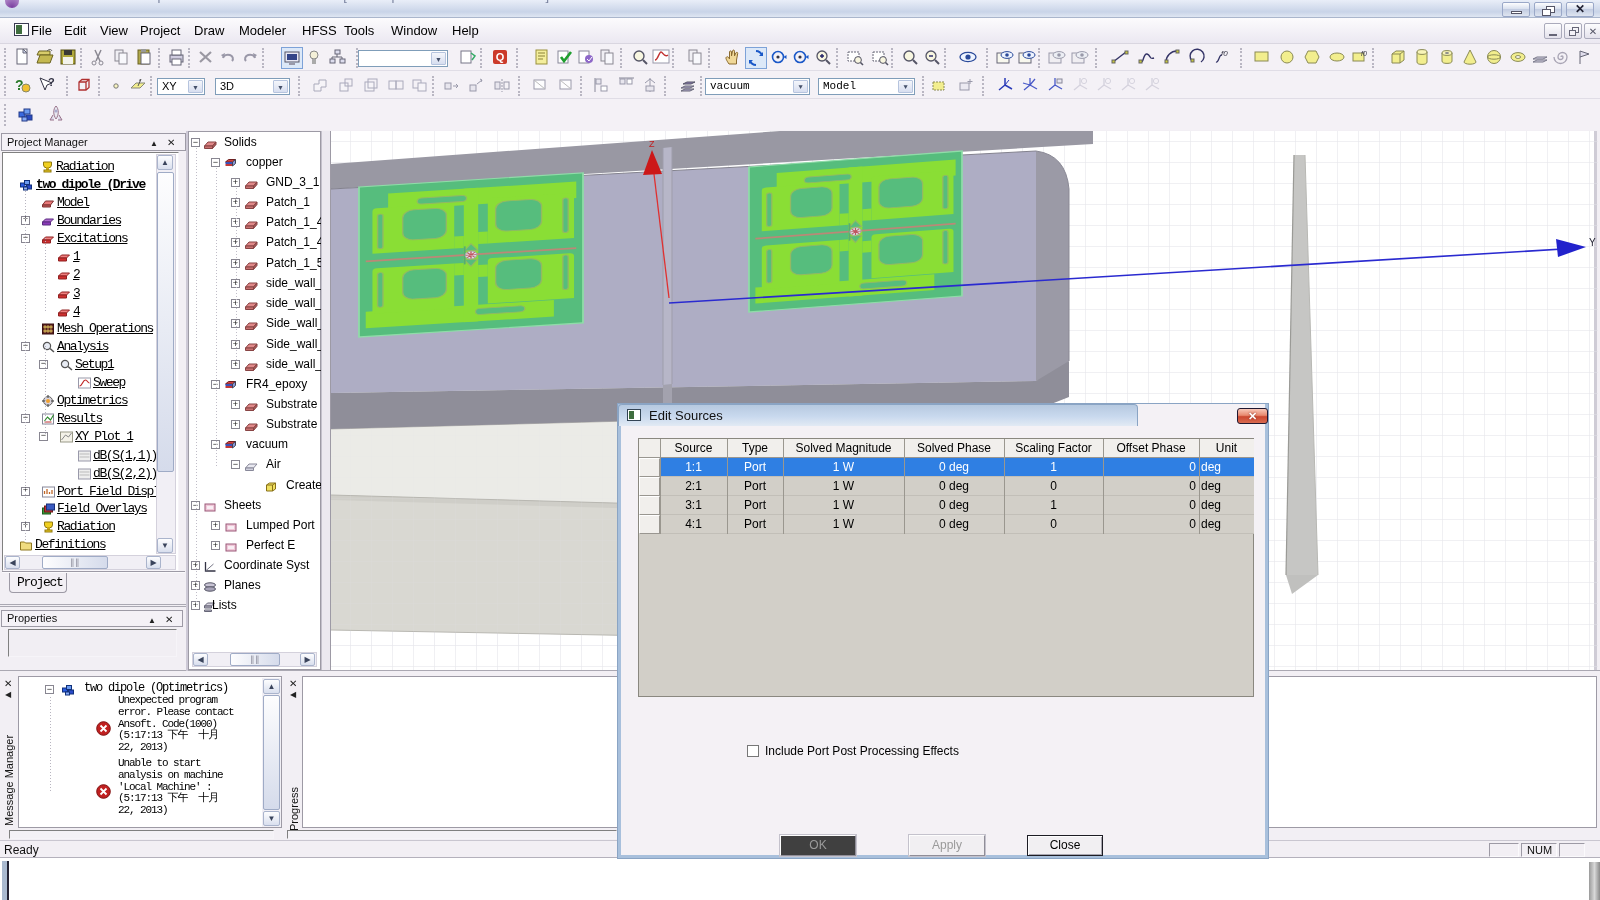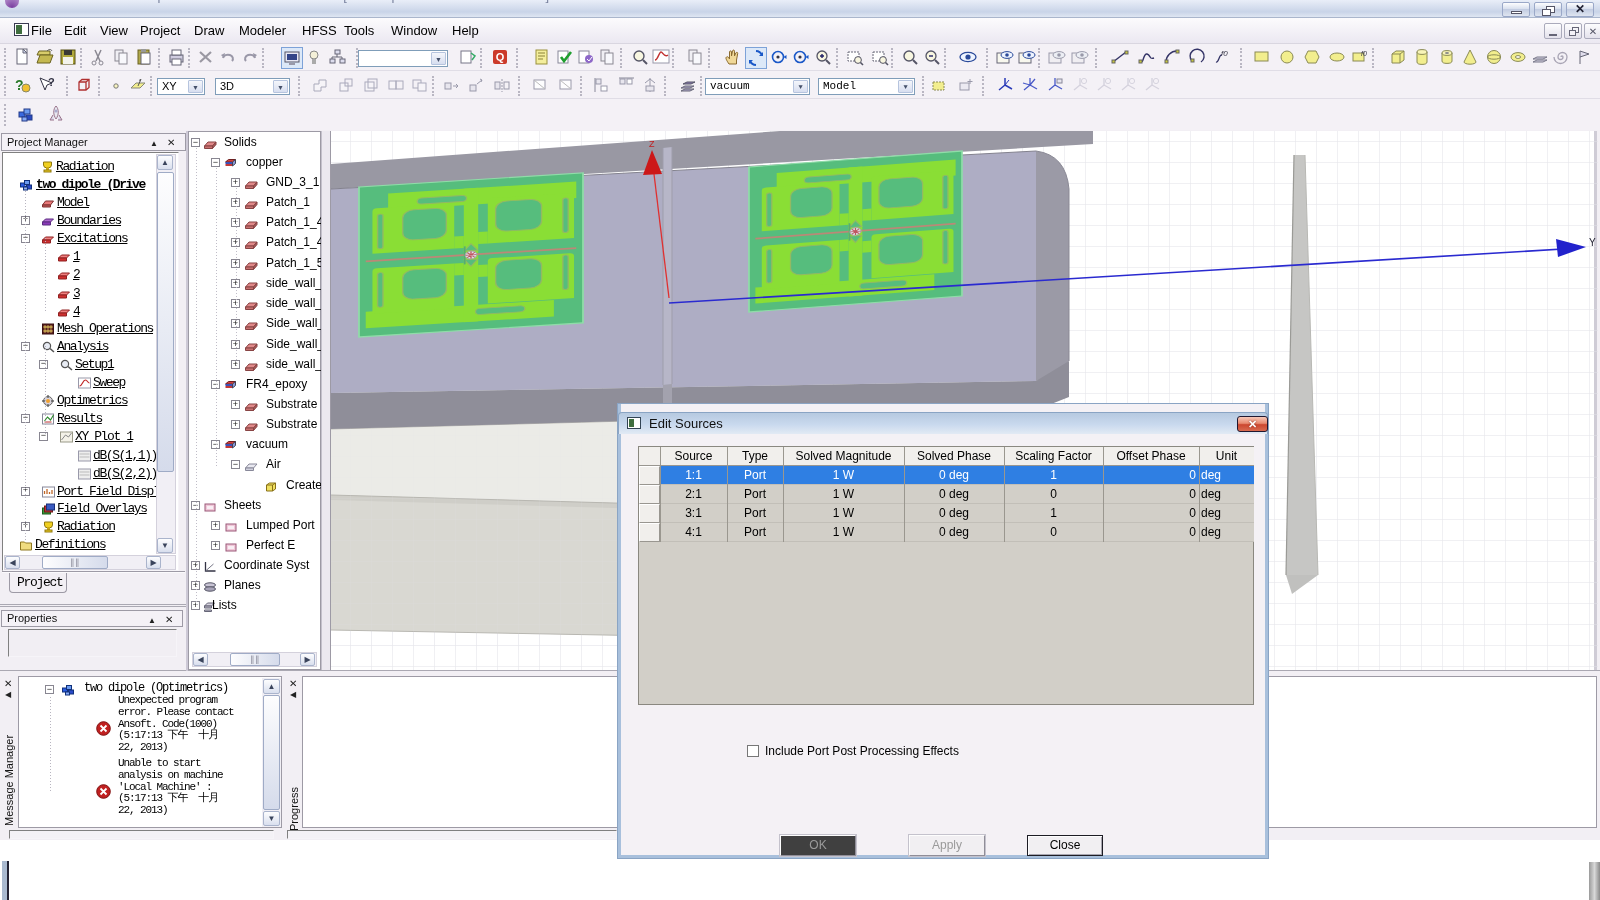--- a/index.html
+++ b/index.html
@@ -911,32 +911,38 @@
 <div class="hthumb" style="left:244px;top:18px;width:17px;height:115px;"></div>
 </div>
 <div class="sunk" style="left:9px;top:830px;width:265px;height:9px;background:#f4f2f6;"></div>
 <div class="abs" style="left:287px;top:676px;width:14px;height:162px;background:#f2eff4;">
       <div class="abs" style="left:2px;top:2px;font-size:10px;color:#222;">✕</div>
       <div class="abs" style="left:3px;top:14px;font-size:8px;color:#222;">◀</div>
       <div class="abs" style="left:1px;top:155px;font-size:11px;color:#111;white-space:nowrap;transform:rotate(-90deg);transform-origin:0 0;">Progress</div>
     </div>
 <div class="abs" style="left:302px;top:676px;width:1295px;height:152px;background:#fff;border:1px solid #9d9aa5;"></div>
 <div class="sunk" style="left:287px;top:830px;width:330px;height:9px;background:#f4f2f6;"></div>
+<div class="abs" style="left:0;top:840px;width:1600px;height:18px;background:#f2eff4;border-top:1px solid #c9c6d0;border-bottom:1px solid #b4b1bc;font-size:12px;color:#111;">
+      <div class="abs" style="left:4px;top:2px;">Ready</div>
+      <div class="abs" style="left:1489px;top:2px;width:30px;height:14px;background:#f2eff4;border:1px solid;border-color:#9d9aa5 #fbfafc #fbfafc #9d9aa5;"></div>
+      <div class="abs" style="left:1521px;top:2px;width:36px;height:14px;background:#f2eff4;border:1px solid;border-color:#9d9aa5 #fbfafc #fbfafc #9d9aa5;font-size:11px;padding-left:5px;">NUM</div>
+      <div class="abs" style="left:1559px;top:2px;width:26px;height:14px;background:#f2eff4;border:1px solid;border-color:#9d9aa5 #fbfafc #fbfafc #9d9aa5;"></div>
+    </div>
 <div class="abs" style="left:0;top:858px;width:1600px;height:42px;background:#fff;"></div>
 <div class="abs" style="left:2px;top:861px;width:7px;height:39px;background:#a9b9cf;border-right:2px solid #223;"></div>
 <div class="abs" style="left:1589px;top:862px;width:11px;height:38px;background:linear-gradient(90deg,#9a9a9a,#d8d8d8,#8a8a8a);"></div>
 <div class="abs" style="left:618px;top:404px;width:650px;height:454px;background:#f4f1f5;border:3px solid #a8c0dc;border-top:none;box-shadow:0 0 0 1px #8aa4c4;">
-<div class="abs" style="left:-3px;top:8px;width:650px;height:22px;background:linear-gradient(#b6c9e0,#c9d9ee 55%,#e2eaf4);border:1px solid #8aa4c4;border-bottom:none;border-radius:4px 4px 0 0;">
+<div class="abs" style="left:-3px;top:0px;width:520px;height:22px;background:linear-gradient(#b6c9e0,#c9d9ee 55%,#e2eaf4);border:1px solid #8aa4c4;border-bottom:none;border-radius:4px 4px 0 0;">
         <div class="abs" style="left:8px;top:4px;width:14px;height:12px;border:1px solid #345;background:#fff;">
           <div style="position:absolute;left:1px;top:1px;width:5px;height:8px;background:#3f6e3f;"></div>
         </div>
         <div class="abs" style="left:30px;top:3px;font-size:13px;color:#111;">Edit Sources</div>
         <div class="abs" style="left:618px;top:3px;width:31px;height:16px;background:linear-gradient(#f8c8b8,#e88a70 45%,#cc4830 55%,#d86a50);border:1.5px solid #201830;border-radius:3px;color:#fff;font-size:11px;font-weight:bold;text-align:center;line-height:14px;text-shadow:0 0 2px #802010;">✕</div>
       </div>
-<div class="abs" style="left:17px;top:42px;width:616px;height:259px;border:1px solid #8a8880;background:#d2cfc8;">
+<div class="abs" style="left:17px;top:34px;width:616px;height:259px;border:1px solid #8a8880;background:#d2cfc8;">
 <div class="abs" style="left:0;top:0;width:615px;height:19px;background:#f1efec;border-bottom:1px solid #999690;"></div>
 <div class="abs" style="left:21px;top:2px;width:67px;text-align:center;font-size:12px;color:#000;">Source</div>
 <div class="abs" style="left:88px;top:2px;width:56px;text-align:center;font-size:12px;color:#000;">Type</div>
 <div class="abs" style="left:144px;top:2px;width:121px;text-align:center;font-size:12px;color:#000;">Solved Magnitude</div>
 <div class="abs" style="left:265px;top:2px;width:100px;text-align:center;font-size:12px;color:#000;">Solved Phase</div>
 <div class="abs" style="left:365px;top:2px;width:99px;text-align:center;font-size:12px;color:#000;">Scaling Factor</div>
 <div class="abs" style="left:464px;top:2px;width:96px;text-align:center;font-size:12px;color:#000;">Offset Phase</div>
 <div class="abs" style="left:560px;top:2px;width:55px;text-align:center;font-size:12px;color:#000;">Unit</div>
 <div class="abs" style="left:21px;top:19px;width:594px;height:19px;background:#2f7fe3;border-bottom:1px solid #c2bfb8;"></div>
 <div class="abs" style="left:0;top:19px;width:21px;height:19px;background:#f1efec;border:1px solid #fff;border-right:1px solid #999690;border-bottom:1px solid #999690;"></div>

